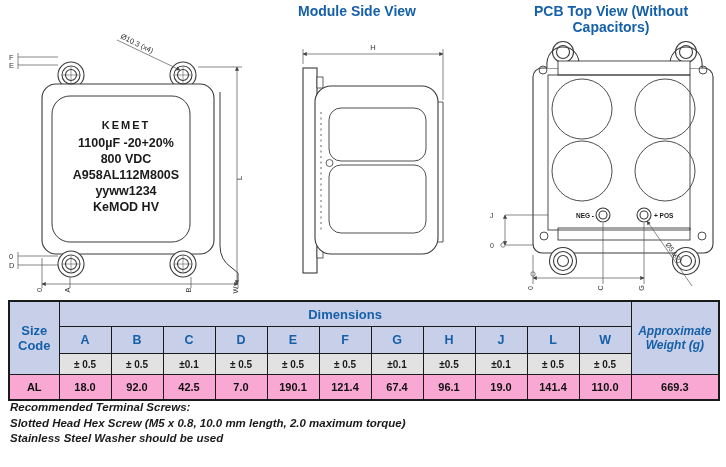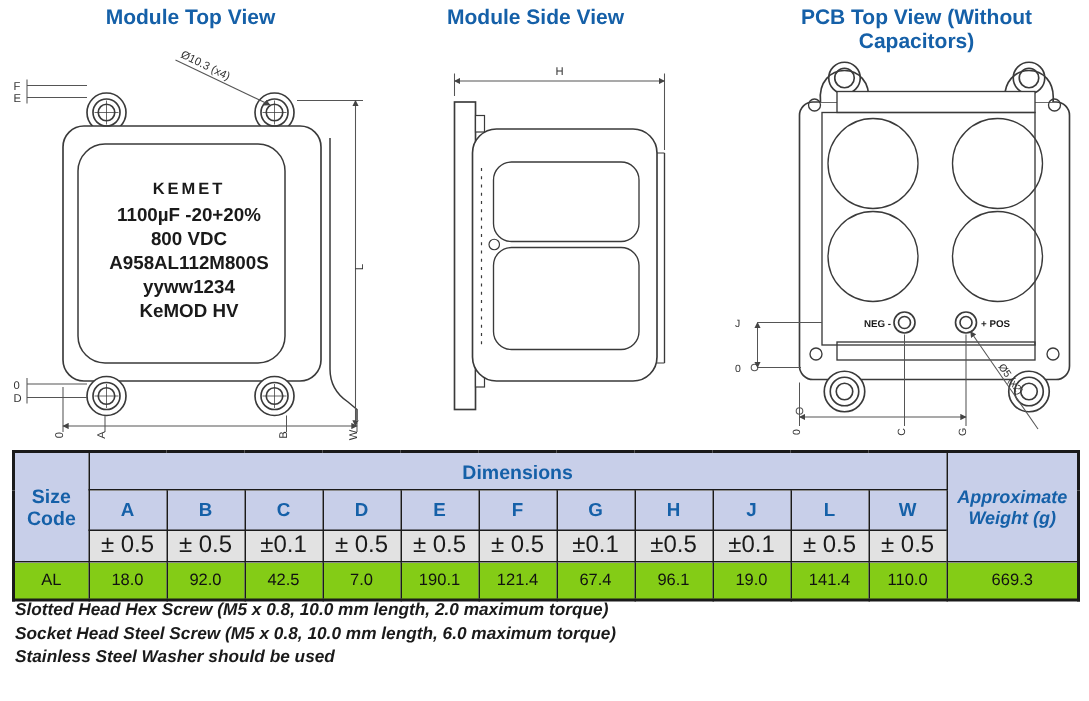--- a/index.html
+++ b/index.html
@@ -27,34 +27,33 @@
   }
   table.dims td,table.dims th{
     border:1px solid #1a1a1a;text-align:center;vertical-align:middle;
     padding:0;overflow:hidden;
   }
   .hdr{background:var(--table-header-bg,#c8cfe9);color:var(--accent-blue,#1560a8);font-weight:bold;}
   .size-code{font-size:13px;line-height:15px;}
   .dim-span{font-size:13px;height:24px;margin-left:40px;}
   .col-letter{font-size:12.5px;height:26px;}
   .weight-hdr{font-size:12px;line-height:14px;font-style:italic;}
-  .tol{background:var(--tolerance-row-bg,#e2e2e2);font-size:16px;font-weight:normal;color:#1a1a1a;height:20px;}
-  .val{font-size:11px;font-weight:normal;color:#111;height:24px;background:#84cc16;}
+  .tol{background:var(--tolerance-row-bg,#e2e2e2);font-size:10px;font-weight:bold;color:#1a1a1a;height:20px;}
+  .val{font-size:11px;font-weight:bold;color:#111;height:24px;background:#f9a8d4;}
 
   .notes{
     position:absolute;left:10px;top:400px;width:620px;
     font-size:11.5px;font-style:italic;font-weight:600;color:#1a1a1a;line-height:15.5px;
   }
 </style>
 </head>
 <body>
 
 <div class="page">
 
-  <div class="view-title" id="title-top">Module Top View</div>
   <div class="view-title" id="title-side">Module Side View</div>
   <div class="view-title" id="title-pcb">PCB Top View (Without Capacitors)</div>
 
   <svg id="svg-top" class="drw" width="250" height="266" viewBox="0 0 250 266">
     <defs>
       <marker id="arT" viewBox="0 0 10 10" refX="9" refY="5" markerWidth="6" markerHeight="6" orient="auto-start-reverse">
         <path d="M0,0 L10,5 L0,10 z" fill="#444"></path>
       </marker>
     </defs>
     <g stroke="#3a3a3a" fill="none" stroke-width="1.1">
@@ -271,18 +270,18 @@
       <td class="val">96.1</td>
       <td class="val">19.0</td>
       <td class="val">141.4</td>
       <td class="val">110.0</td>
       <td class="val">669.3</td>
     </tr>
   </tbody>
     </table>
 
   <div class="notes">
+    <div>Recommended Terminal Screws:</div>
     <div>Slotted Head Hex Screw (M5 x 0.8, 10.0 mm length, 2.0  maximum torque)</div>
-    <div>Socket Head Steel Screw (M5 x 0.8, 10.0 mm length, 6.0 maximum torque)</div>
     <div>Stainless Steel Washer should be used</div>
   </div>
 
 </div>
 
 </body></html>

